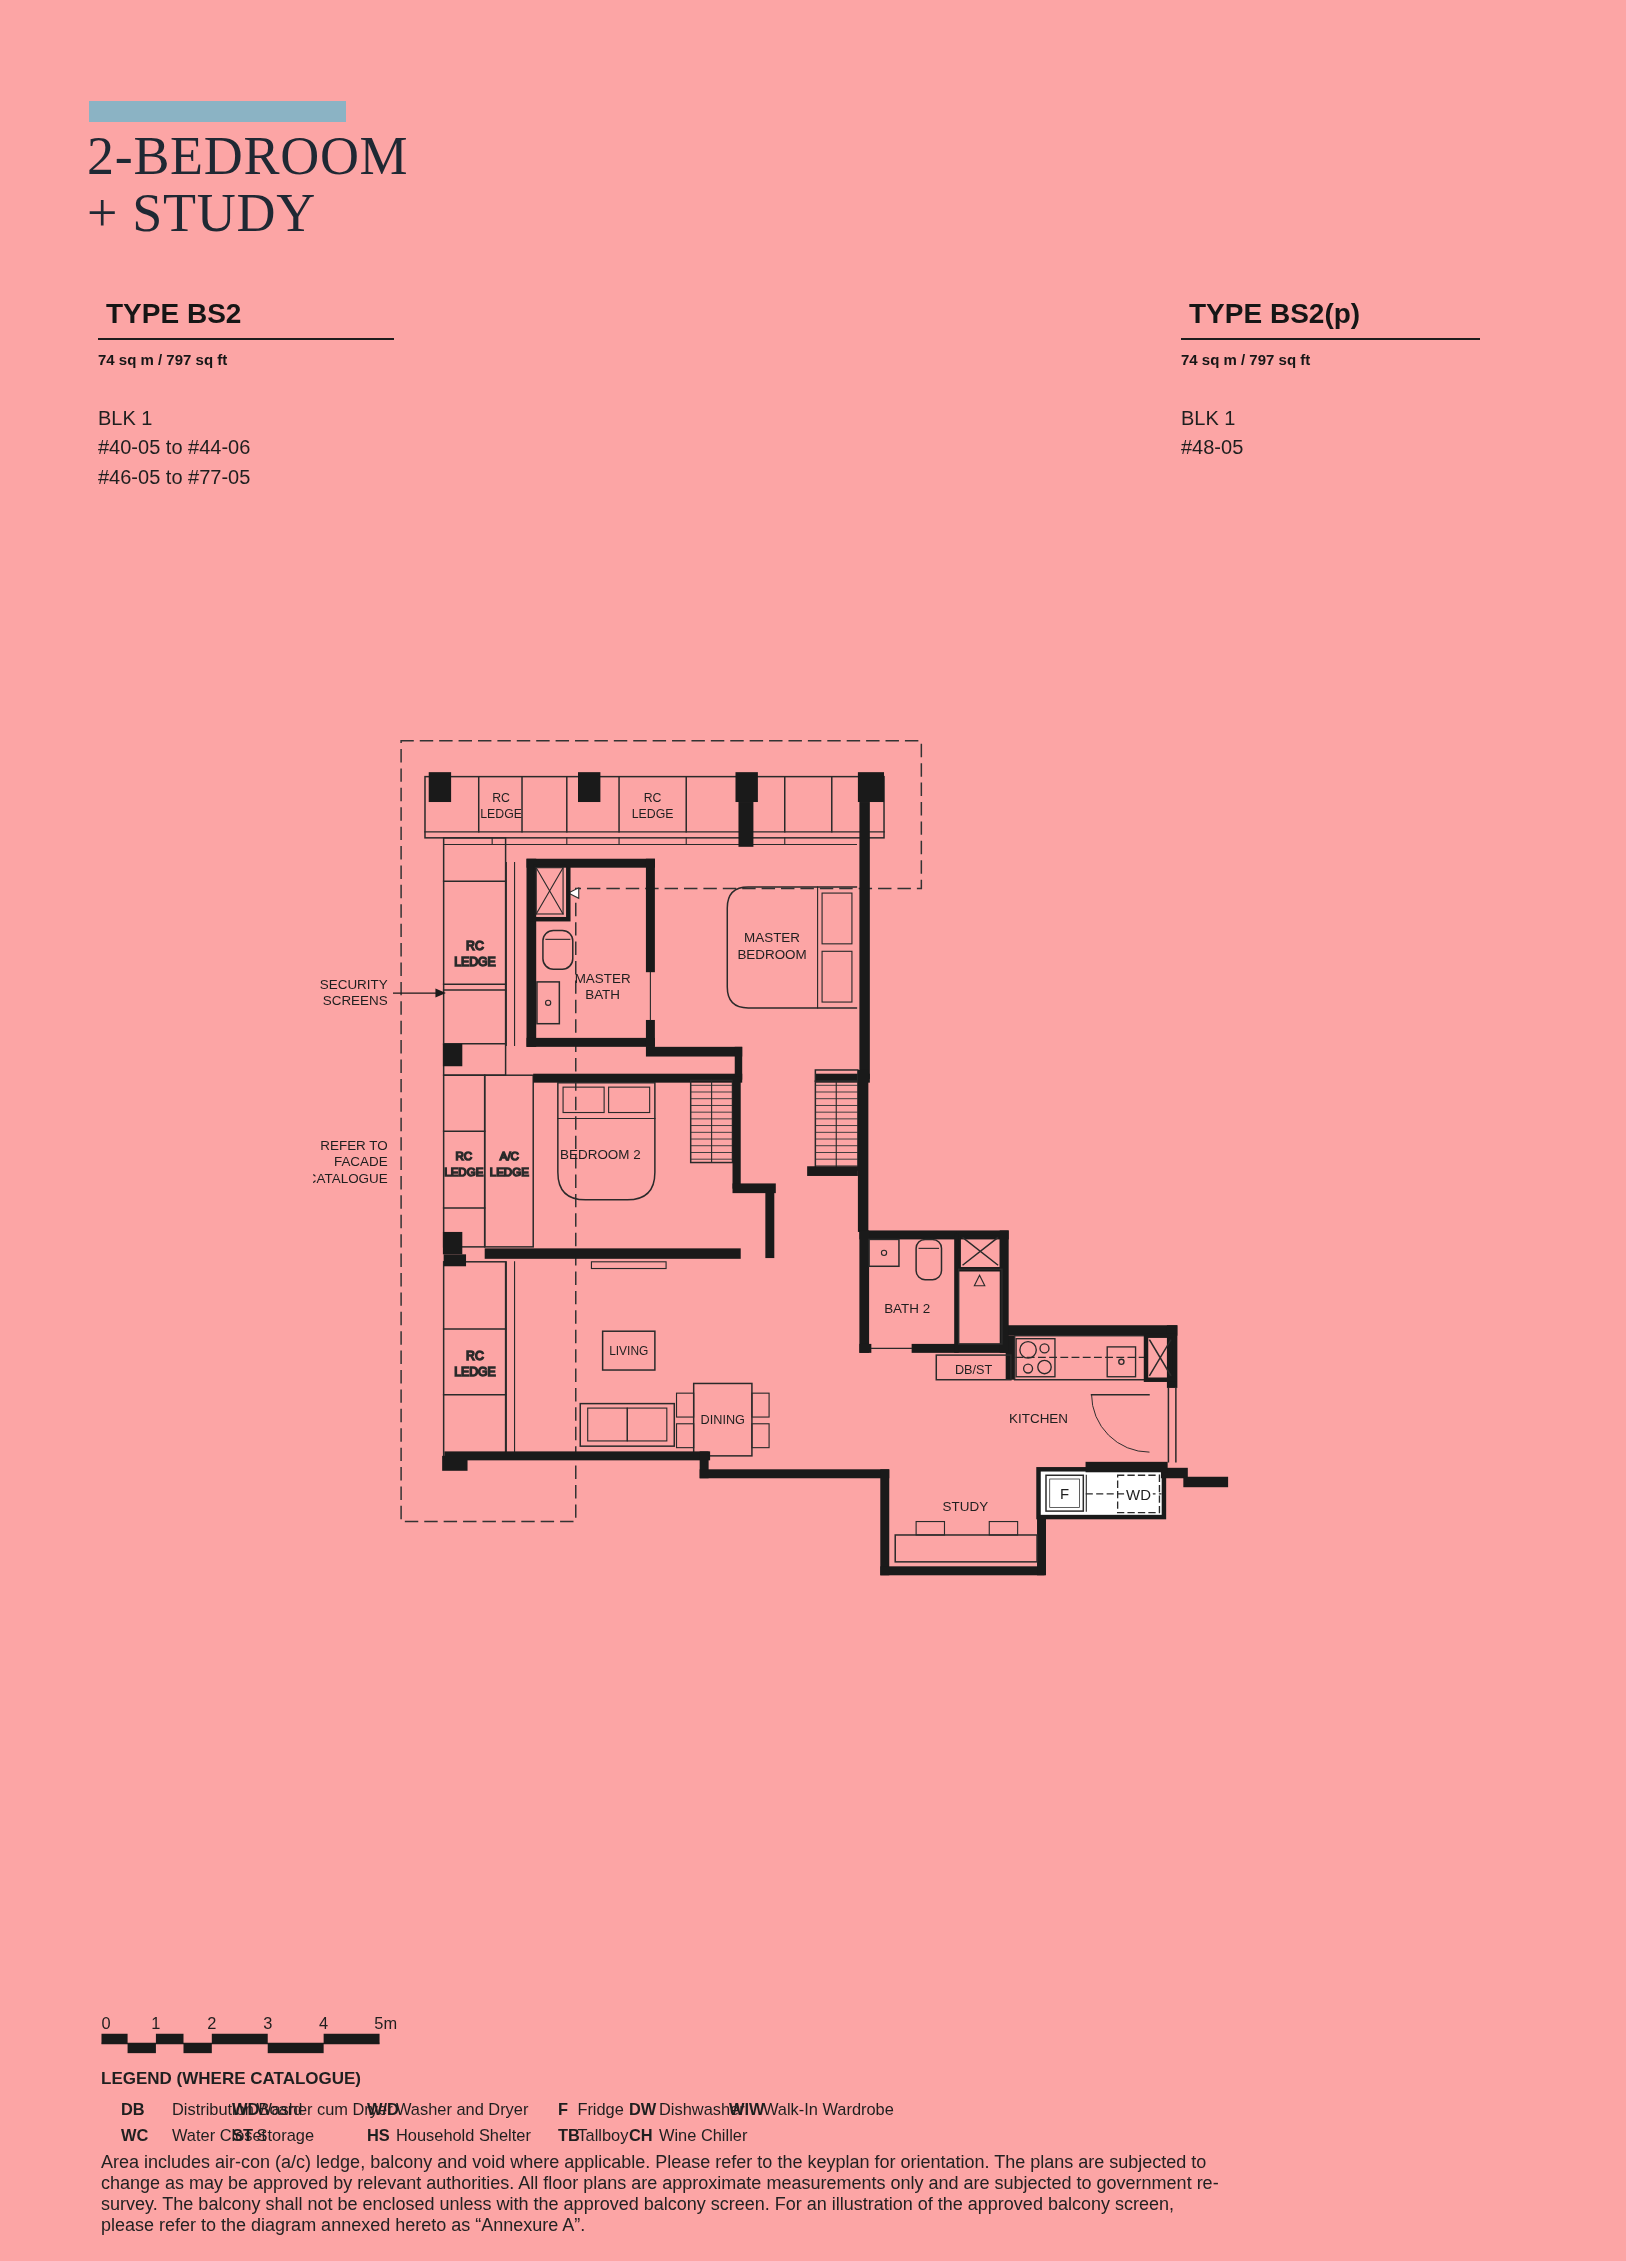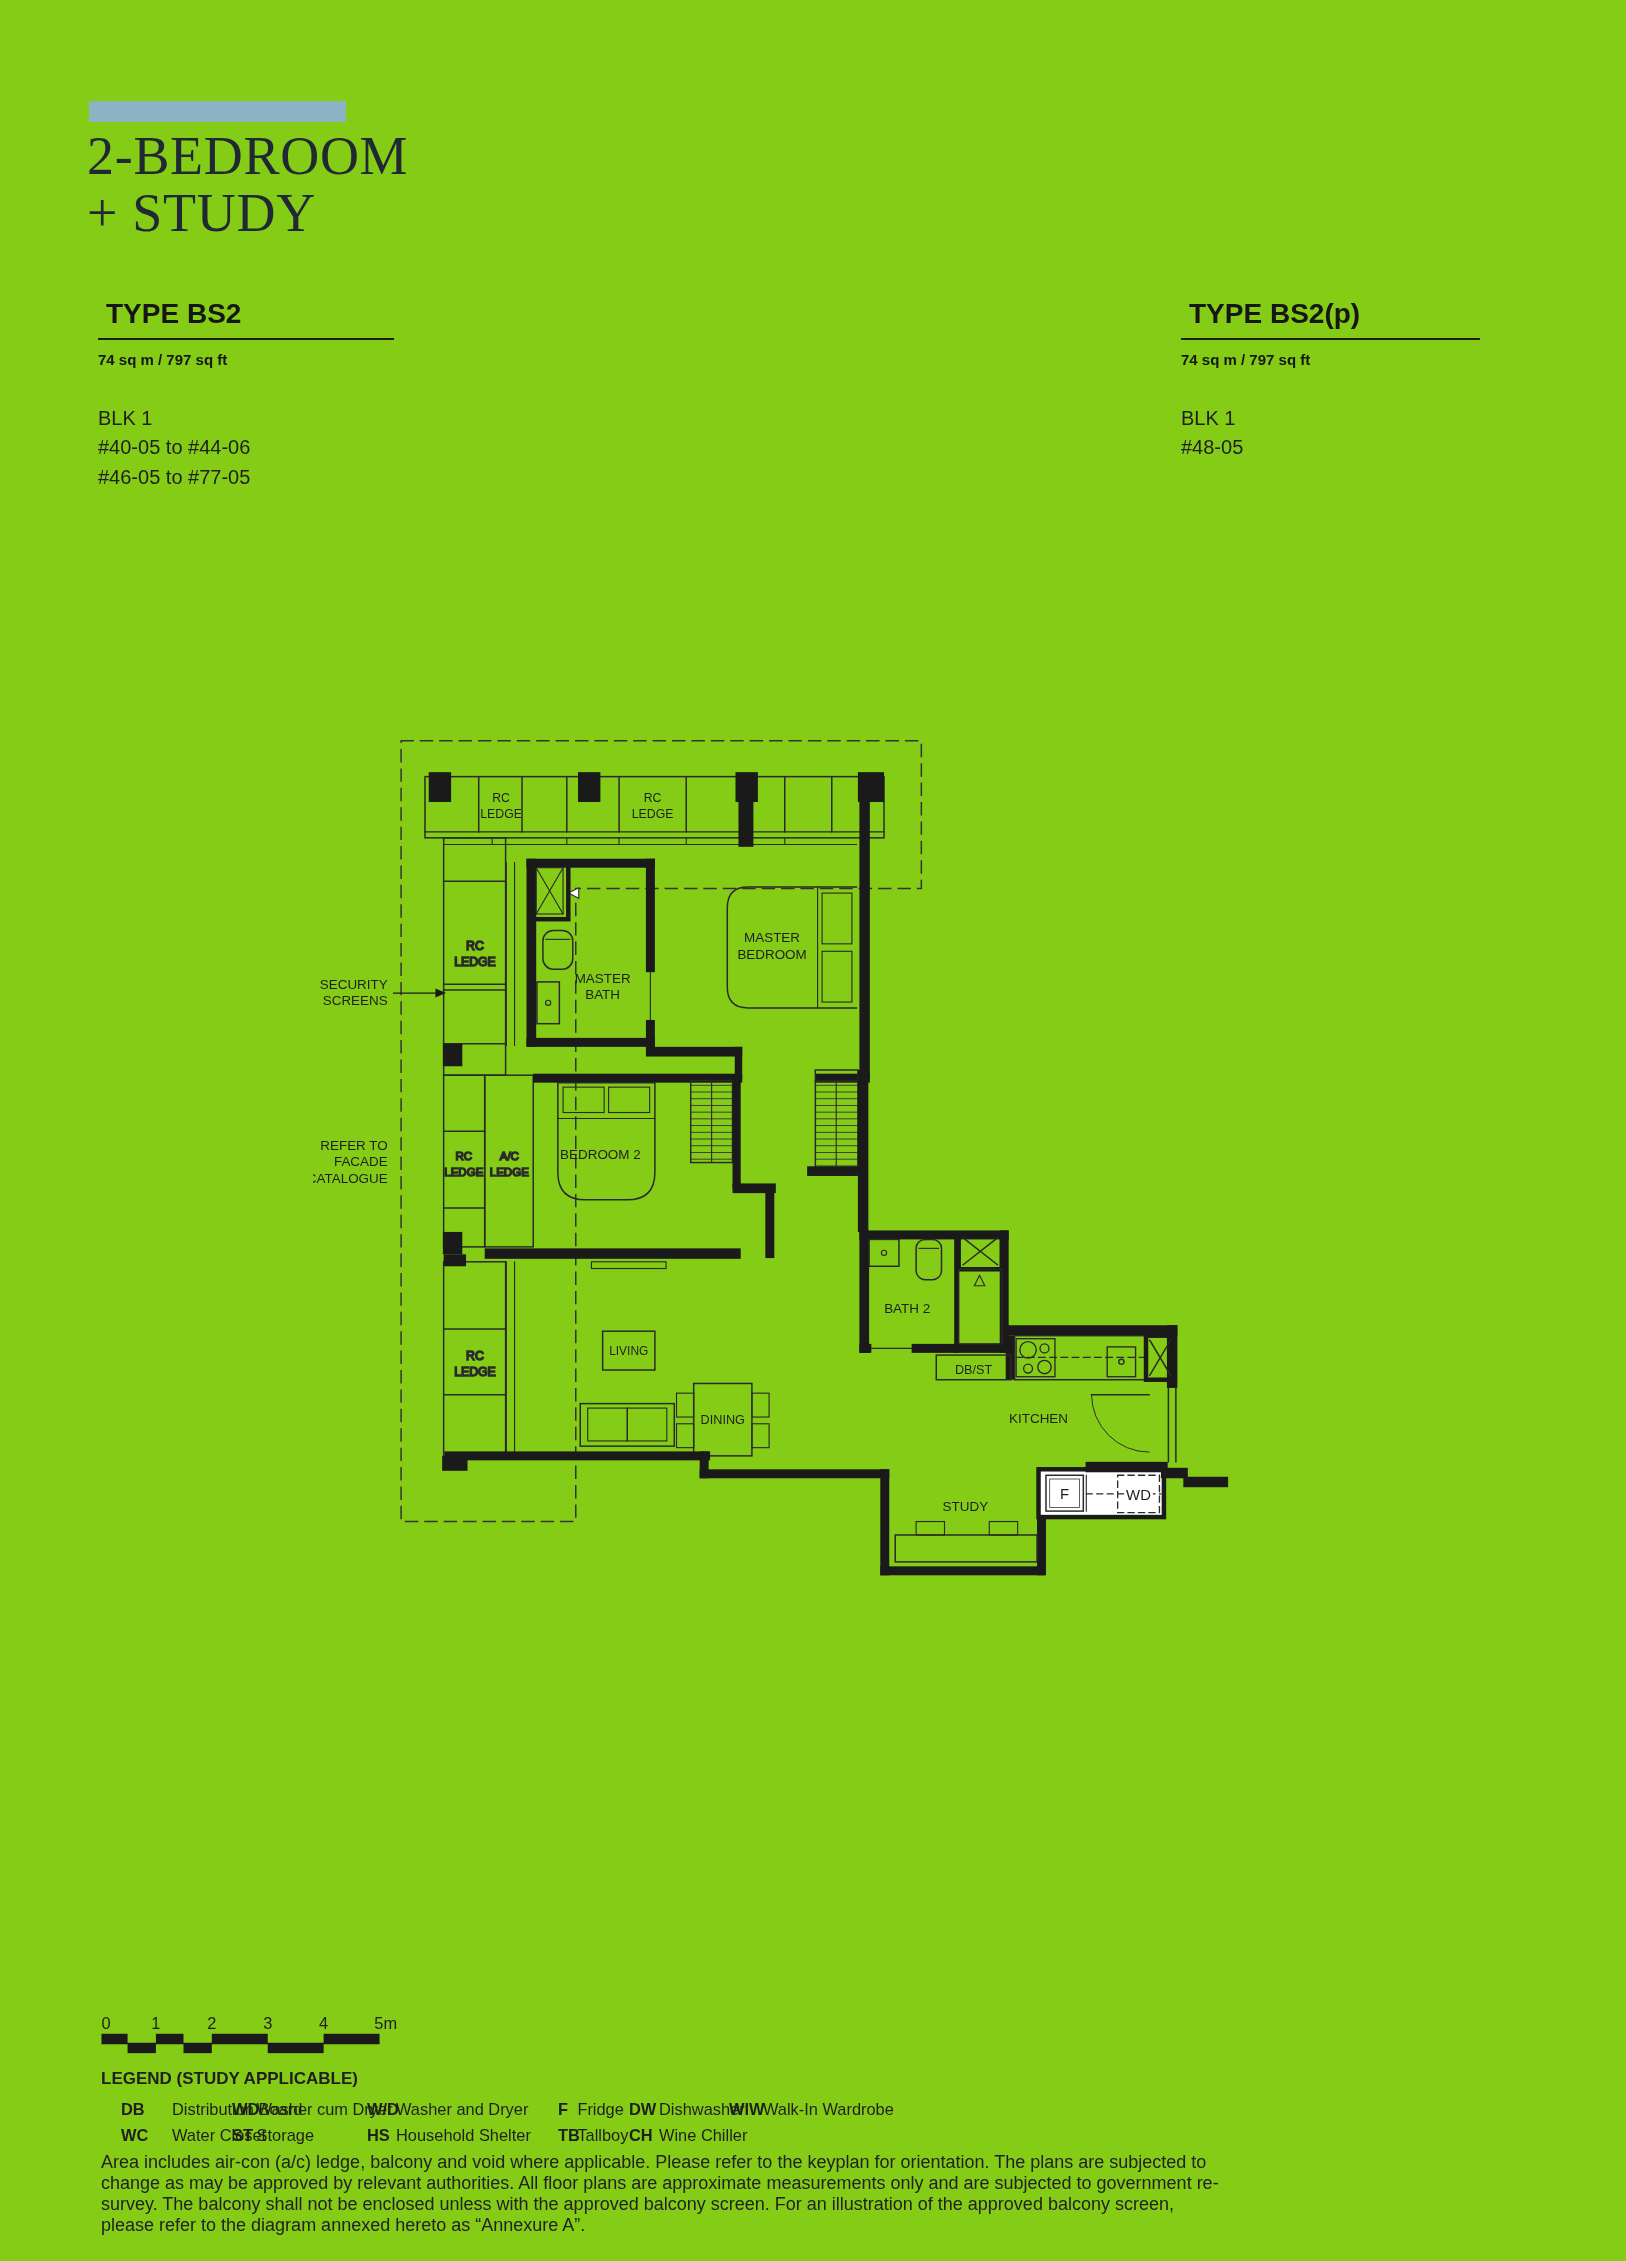--- a/index.html
+++ b/index.html
@@ -1,16 +1,16 @@
 <!DOCTYPE html>
 <html style="font-size:12px"><head>
 <meta charset="utf-8">
 <style>
   html,body{margin:0;padding:0;background:#fff;}
-  #page{position:relative;width:1626px;height:2261px;background:#84cc16;
+  #page{position:relative;width:1626px;height:2261px;background:#fca5a5;
         font-family:"Liberation Sans",sans-serif;color:#1f1f1f;overflow:hidden;}
   .accent-bar{position:absolute;left:89px;top:101px;width:257px;height:21px;background:#8bb3c4;}
   .title{position:absolute;left:87px;top:128px;margin:0;
          font-family:"Liberation Serif",serif;font-weight:400;
          font-size:54px;line-height:57px;color:#1f2833;letter-spacing:0.7px;}
   .spec{position:absolute;top:290px;}
   .spec-left{left:98px;}
   .spec-right{left:1181px;}
   .spec h2{margin:8px;font-size:28px;font-weight:bold;color:#161616;letter-spacing:0;}
   .spec .rule{height:2.2px;background:#1d1d1d;margin:7.5px 0 0 0;}
@@ -318,21 +318,21 @@
     <path d="M2,46 H375" stroke="#1a1a1a" stroke-width="2"></path>
     <text x="2" y="26" font-size="22">0</text>
     <text x="75" y="26" font-size="22" text-anchor="middle">1</text>
     <text x="150" y="26" font-size="22" text-anchor="middle">2</text>
     <text x="225" y="26" font-size="22" text-anchor="middle">3</text>
     <text x="300" y="26" font-size="22" text-anchor="middle">4</text>
     <text x="368" y="26" font-size="22">5m</text>
   </svg>
 
   <div class="legend">
-    <div class="legend-title">LEGEND (STUDY APPLICABLE)</div>
+    <div class="legend-title">LEGEND (WHERE CATALOGUE)</div>
     <div class="lcol c1">
       <div class="lrow"><span class="labbr">DB</span><span>Distribution Board</span></div>
       <div class="lrow"><span class="labbr">WC</span><span>Water Closet</span></div>
     </div>
     <div class="lcol c2">
       <div class="lrow"><span class="labbr">WD</span><span>Washer cum Dryer</span></div>
       <div class="lrow"><span class="labbr">ST</span><span>Storage</span></div>
     </div>
     <div class="lcol c3">
       <div class="lrow"><span class="labbr">W/D</span><span>Washer and Dryer</span></div>

